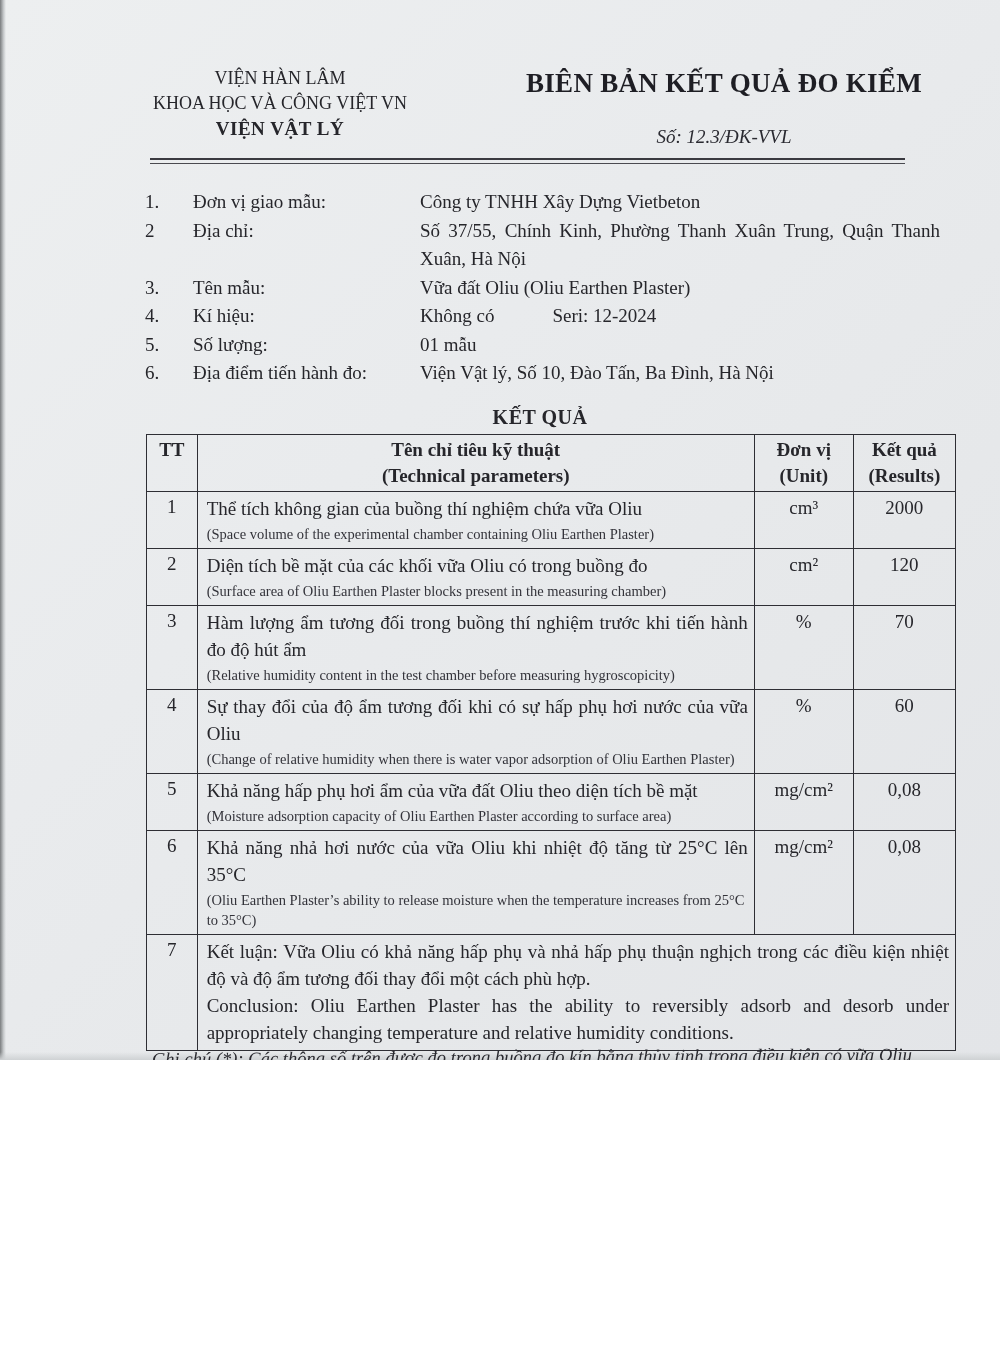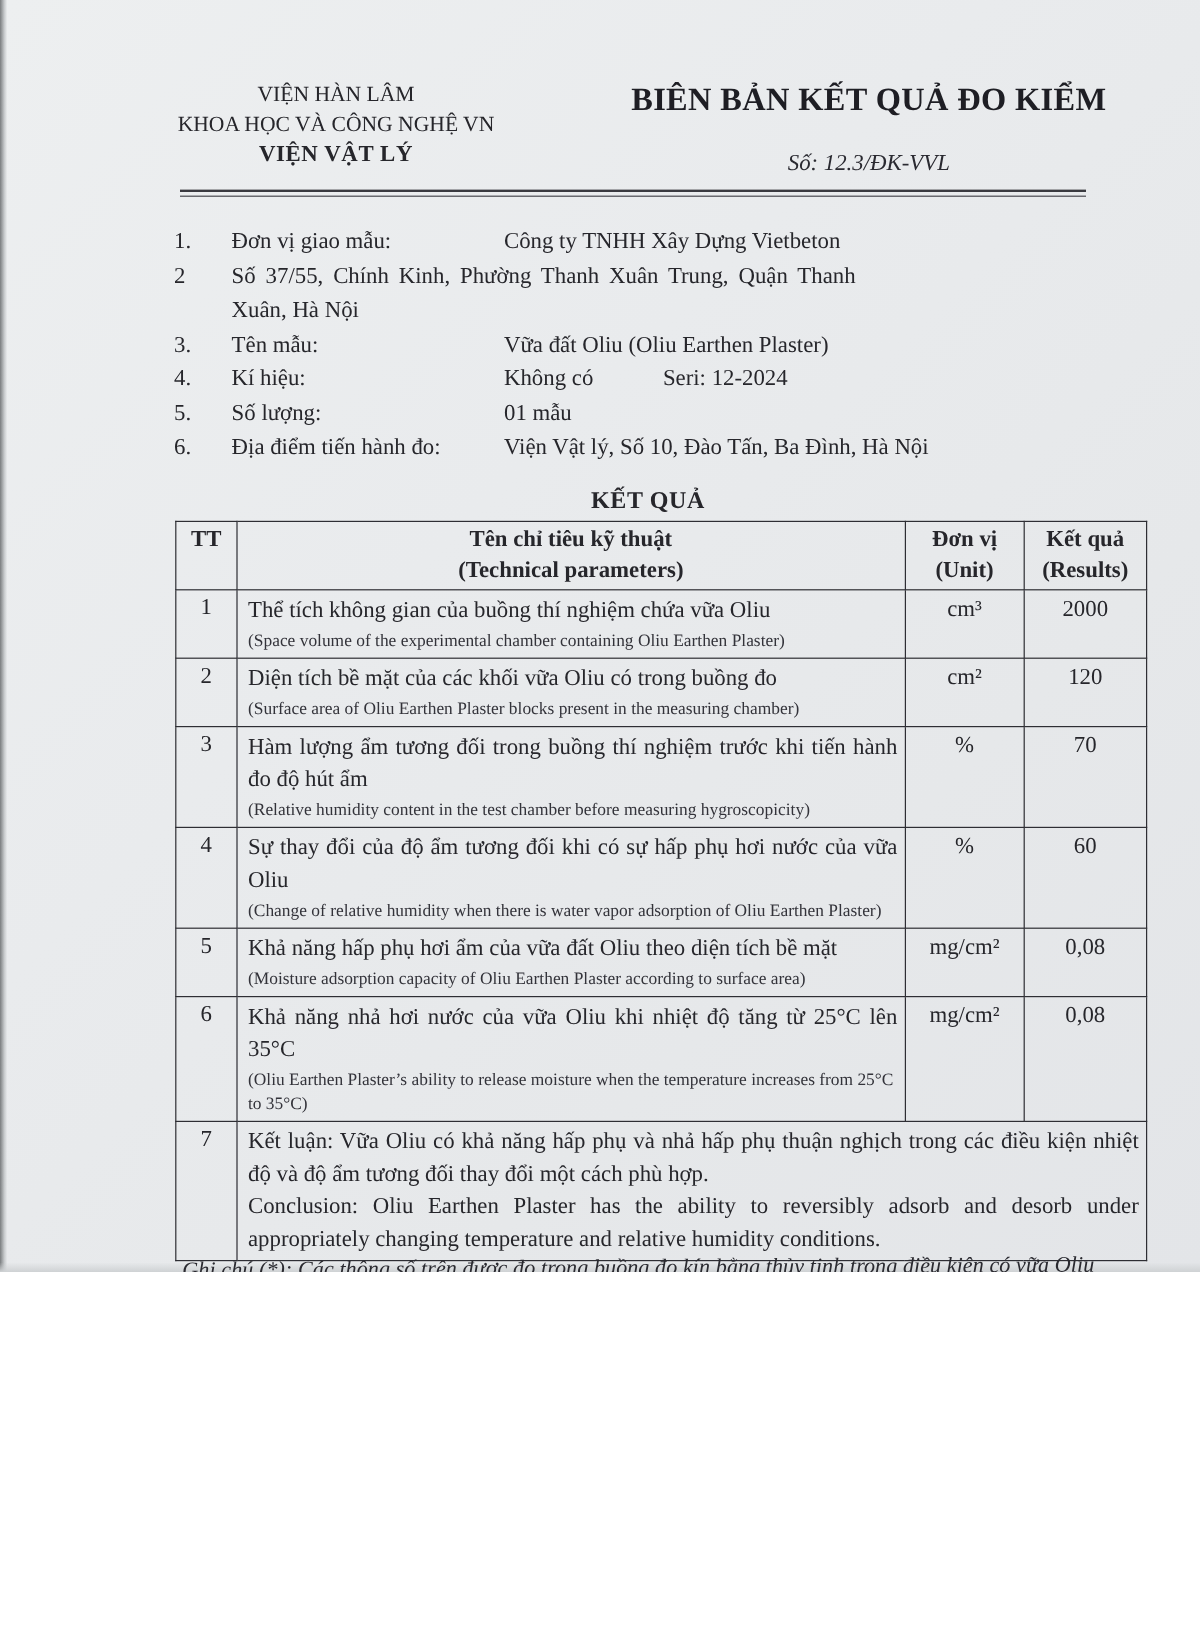--- a/index.html
+++ b/index.html
@@ -69,37 +69,38 @@
 </style>
 </head>
 <body>
 
 <div class="page">
   <div class="scan-edge"></div>
   <div class="scan-bottom"></div>
 
   <div class="org">
     <div>VIỆN HÀN LÂM</div>
-    <div>KHOA HỌC VÀ CÔNG NGHỆ VN</div>
+    <div>KHOA HỌC VÀ CÔNG VIỆT VN</div>
     <div class="b">VIỆN VẬT LÝ</div>
   </div>
   <div class="title-block">
     <div class="doc-title">BIÊN BẢN KẾT QUẢ ĐO KIỂM</div>
     <div class="doc-no">Số: 12.3/ĐK-VVL</div>
   </div>
   <div class="rule"></div>
 
   <div class="info" id="info-list">
       <div class="info-row">
         <div class="info-num">1.</div>
         <div class="info-label">Đơn vị giao mẫu:</div>
         <div class="info-value bold">Công ty TNHH Xây Dựng Vietbeton</div>
       </div>
       <div class="info-row">
         <div class="info-num">2</div>
+        <div class="info-label">Địa chỉ:</div>
         <div class="info-value">Số 37/55, Chính Kinh, Phường Thanh Xuân Trung, Quận Thanh Xuân, Hà Nội</div>
       </div>
       <div class="info-row">
         <div class="info-num">3.</div>
         <div class="info-label">Tên mẫu:</div>
         <div class="info-value bold">Vữa đất Oliu (Oliu Earthen Plaster)</div>
       </div>
       <div class="info-row">
         <div class="info-num">4.</div>
         <div class="info-label">Kí hiệu:</div>

